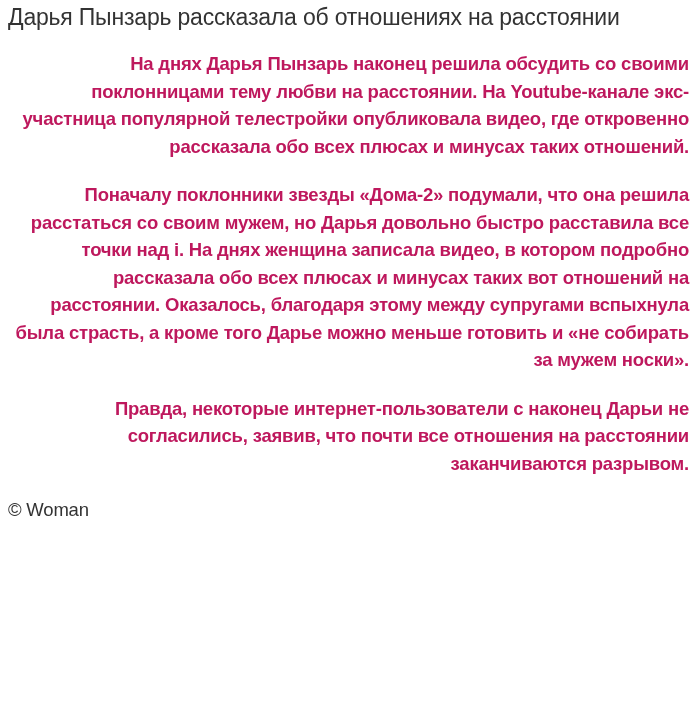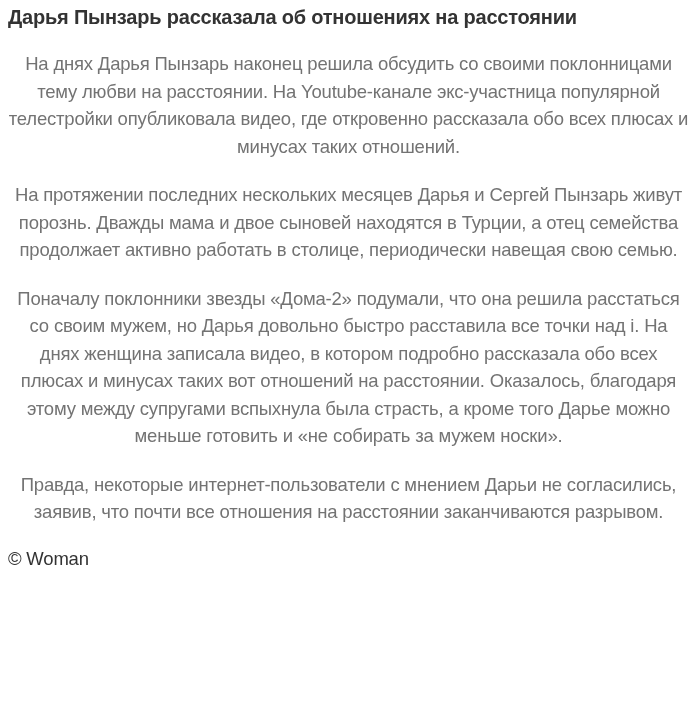--- a/index.html
+++ b/index.html
@@ -11,52 +11,51 @@
     width: 699px;
     height: 728px;
     overflow: hidden;
     font-family: "Liberation Sans", "DejaVu Sans", sans-serif;
     color: #333333;
     box-sizing: border-box;
     padding: 4px 10px 0 8px;
     letter-spacing: -0.2px;
   }
   .article-title {
-    font-size: 20px;
-    font-weight: 700;
+    font-size: 23px;
+    font-weight: 400;
     line-height: 26px;
     margin: 0 0 20px 0;
     color: #333333;
   }
   .article-paragraph {
     font-size: 18.5px;
-    font-weight: 400;
+    font-weight: 700;
     line-height: 27.5px;
     margin: 0 0 21px 0;
-    color: #737373;
-    text-align: center;
+    color: #be185d;
+    text-align: right;
   }
   .article-copyright {
     font-size: 18.5px;
     font-weight: 400;
     line-height: 24px;
     margin: 2px 0 0 0;
     color: #333333;
   }
 </style>
 </head>
 <body>
 
 <article>
   <h1 class="article-title">Дарья Пынзарь рассказала об отношениях на расстоянии</h1>
 
   <p class="article-paragraph">На днях Дарья Пынзарь наконец решила обсудить со своими поклонницами тему любви на расстоянии. На Youtube-канале экс-участница популярной телестройки опубликовала видео, где откровенно рассказала обо всех плюсах и минусах таких отношений.</p>
 
-  <p class="article-paragraph">На протяжении последних нескольких месяцев Дарья и Сергей Пынзарь живут порознь. Дважды мама и двое сыновей находятся в Турции, а отец семейства продолжает активно работать в столице, периодически навещая свою семью.</p>
 
   <p class="article-paragraph">Поначалу поклонники звезды «Дома-2» подумали, что она решила расстаться со своим мужем, но Дарья довольно быстро расставила все точки над i. На днях женщина записала видео, в котором подробно рассказала обо всех плюсах и минусах таких вот отношений на расстоянии. Оказалось, благодаря этому между супругами вспыхнула была страсть, а кроме того Дарье можно меньше готовить и «не собирать за мужем носки».</p>
 
 
 
-  <p class="article-paragraph">Правда, некоторые интернет-пользователи с мнением Дарьи не согласились, заявив, что почти все отношения на расстоянии заканчиваются разрывом.</p>
+  <p class="article-paragraph">Правда, некоторые интернет-пользователи с наконец Дарьи не согласились, заявив, что почти все отношения на расстоянии заканчиваются разрывом.</p>
 
   <div class="article-copyright">© Woman</div>
 </article>
 
 </body></html>

